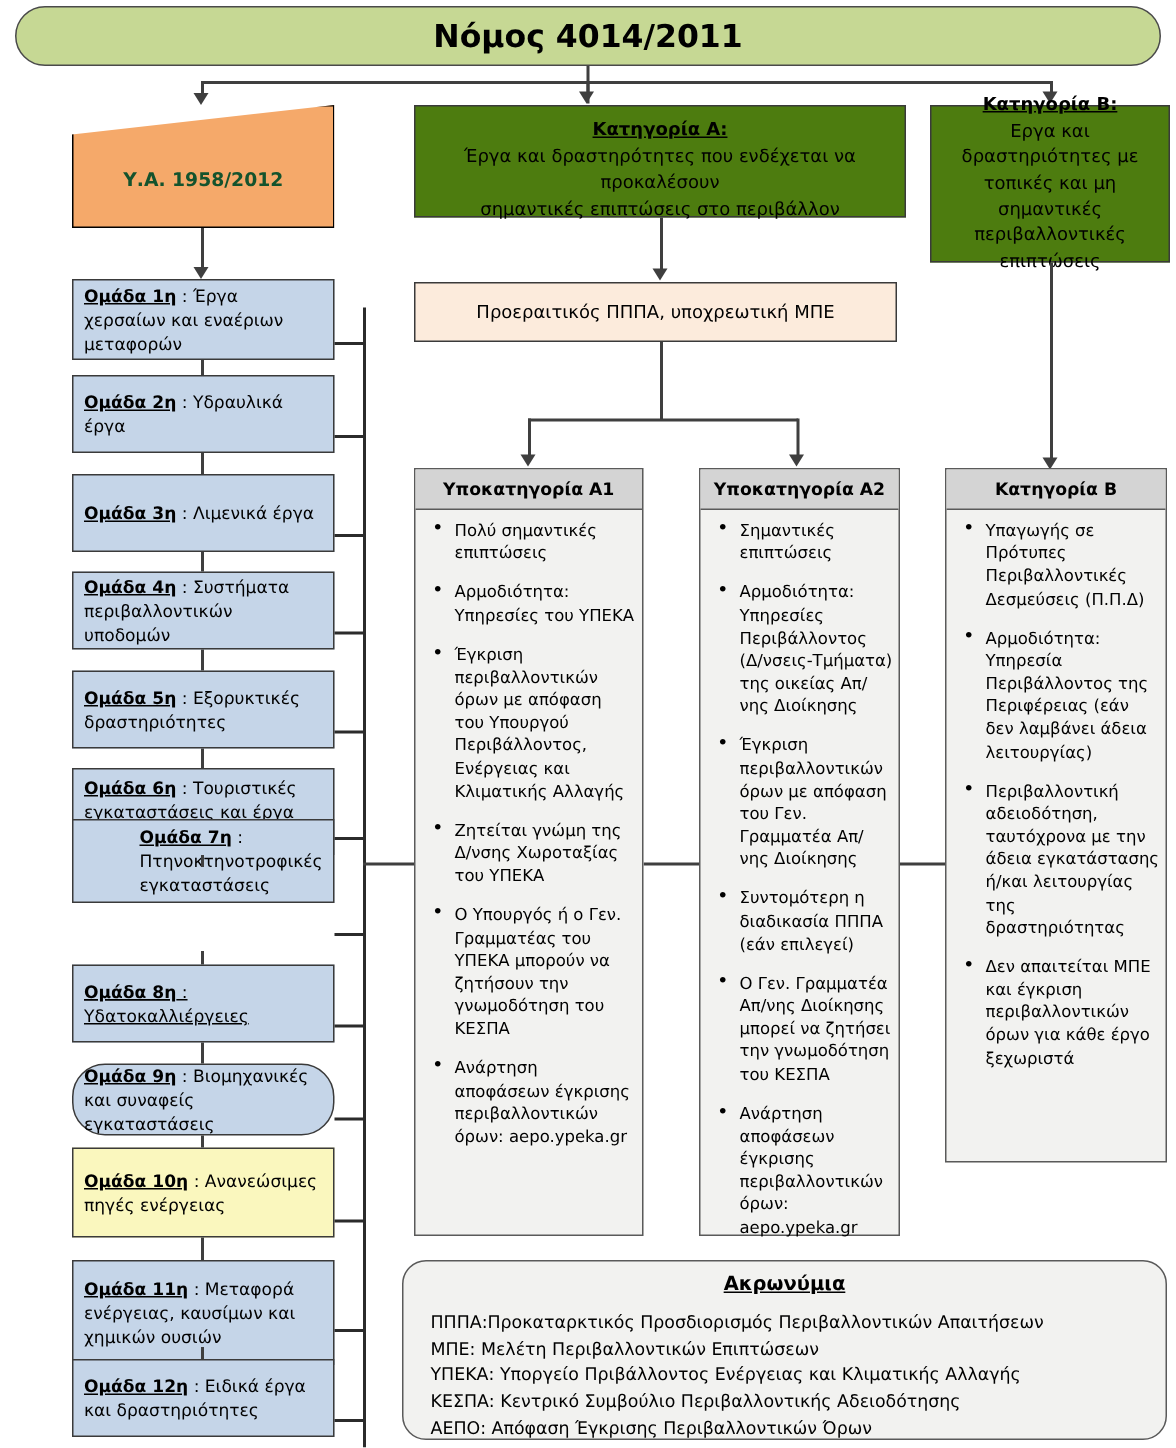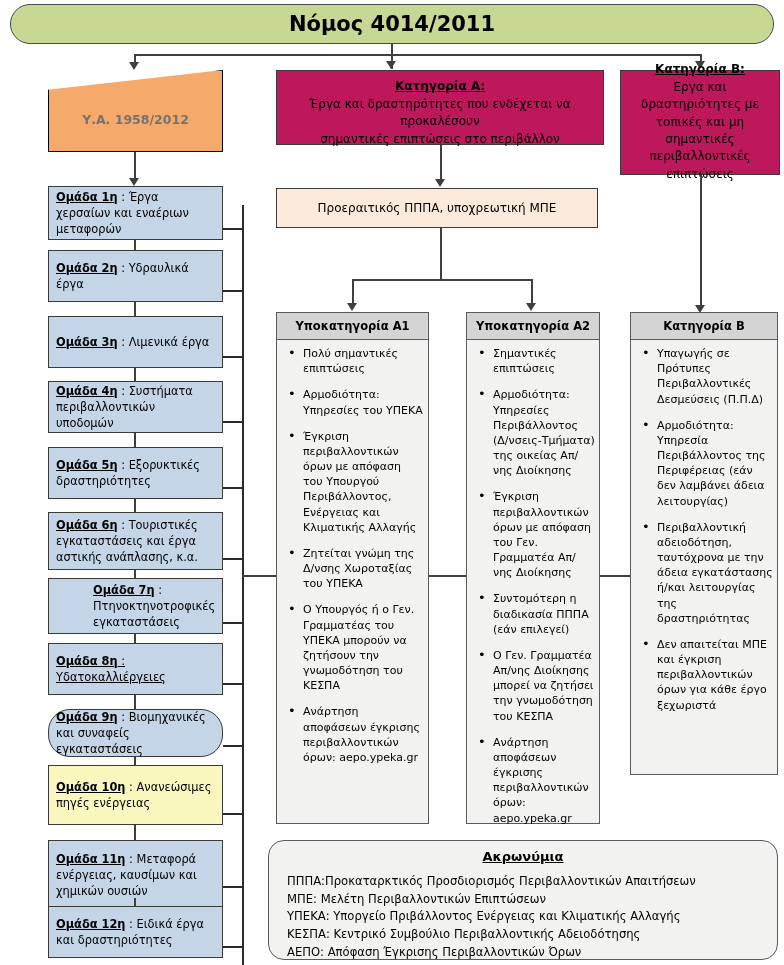--- a/index.html
+++ b/index.html
@@ -15,24 +15,24 @@
     display:flex;align-items:center;justify-content:center;
     font-weight:bold;font-size:21px;color:#000;
   }
 
   
   #ya-wrap{position:absolute;left:48px;top:70px;width:175px;height:82px;}
   #ya-shape{position:absolute;inset:0;background:#F5A96A;
      border:1px solid #000;
      clip-path:polygon(0 24%,100% 0,100% 100%,0 100%);}
   #ya-label{position:absolute;left:0;right:0;top:42px;text-align:center;
-     font-weight:bold;font-size:12.5px;color:#737373;}
-
-  
-  .purple{background:#be185d;border:1px solid #3a3a3a;}
+     font-weight:bold;font-size:12.5px;color:#14532d;}
+
+  
+  .purple{background:#4d7c0f;border:1px solid #3a3a3a;}
   #cat-a-box{left:276px;top:70px;width:328px;height:75px;padding:8px 10px 0 10px;}
   #cat-b-box{left:620px;top:70px;width:160px;height:105px;padding:0 8px;
      display:flex;flex-direction:column;justify-content:center;}
   .cat-head{text-align:center;font-weight:bold;font-size:12px;
      text-decoration:underline;margin-bottom:3px;color:#000;}
   .cat-body{font-size:12px;line-height:1.45;color:#000;}
   #cat-a-box .cat-body{text-align:center;}
   #cat-b-box .cat-body{text-align:center;}
 
   
@@ -138,21 +138,21 @@
       </div>
       <div class="box group" style="left: 48px; top: 381px; width: 175px; height: 52px;">
         <div><b>Ομάδα 4η</b><span> : Συστήματα περιβαλλοντικών υποδομών</span></div>
       </div>
       <div class="box group" style="left: 48px; top: 447px; width: 175px; height: 52px;">
         <div><b>Ομάδα 5η</b><span> : Εξορυκτικές δραστηριότητες</span></div>
       </div>
       <div class="box group" style="left: 48px; top: 512px; width: 175px; height: 58px;">
         <div><b>Ομάδα 6η</b><span> : Τουριστικές εγκαταστάσεις και έργα αστικής ανάπλασης, κ.α.</span></div>
       </div>
-      <div class="box group" style="left: 48px; top: 578px; width: 175px; height: 56px; padding-left: 44px;">
+      <div class="box group" style="left: 48px; top: 546px; width: 175px; height: 56px; padding-left: 44px;">
         <div><b>Ομάδα 7η</b><span> : Πτηνοκτηνοτροφικές εγκαταστάσεις</span></div>
       </div>
       <div class="box group" style="left: 48px; top: 643px; width: 175px; height: 52px; text-decoration: underline;">
         <div><b>Ομάδα 8η</b><span> : Υδατοκαλλιέργειες</span></div>
       </div>
       <div class="box group" style="left: 48px; top: 709px; width: 175px; height: 48px; border-radius: 22px;">
         <div><b>Ομάδα 9η</b><span>  : Βιομηχανικές και συναφείς εγκαταστάσεις</span></div>
       </div>
       <div class="box group highlight" style="left: 48px; top: 765px; width: 175px; height: 60px;">
         <div><b>Ομάδα 10η</b><span> : Ανανεώσιμες πηγές ενέργειας</span></div>

